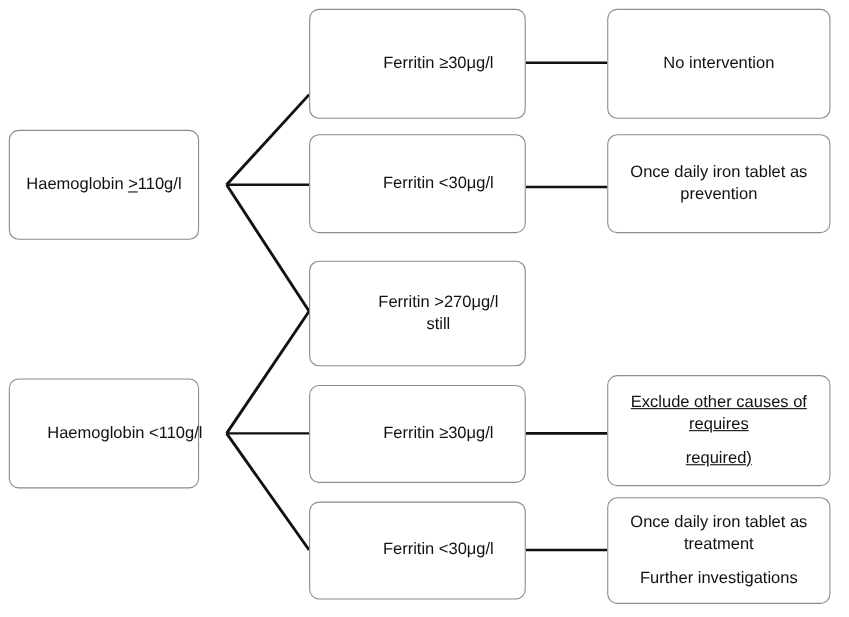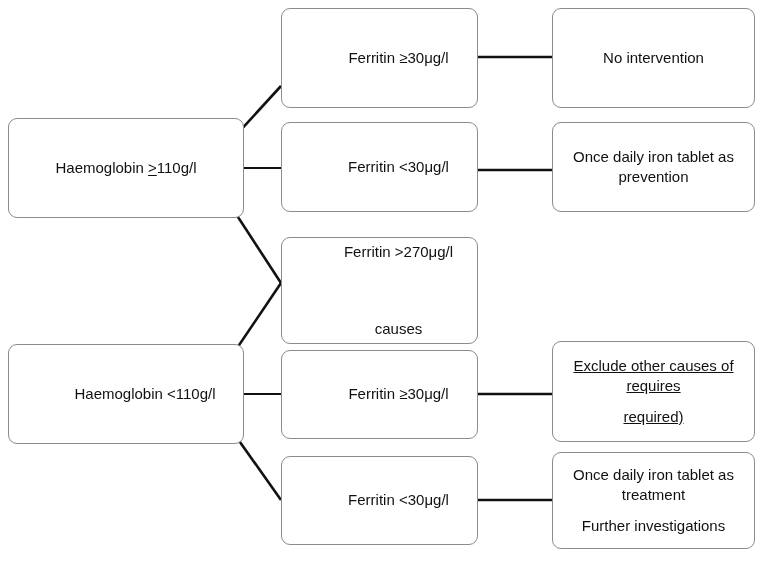--- a/index.html
+++ b/index.html
@@ -48,30 +48,30 @@
   }
   .spacer {
     display: block;
     height: 11px;
   }
   .uline {
     text-decoration: underline;
     text-underline-offset: 2px;
   }
   
-  .col-left   { left: 8px;   width: 236px; align-items: center; }
+  .col-left   { left: 8px;   width: 173px; align-items: center; }
   .col-mid    { left: 281px; width: 197px; padding-left: 48px; }
   .col-right  { left: 552px; width: 203px; }
 
   .n-hb-high   { top: 118px; height: 100px; }
   .n-hb-low    { top: 344px; height: 100px; padding-left: 48px; }
 
   .n-fer-hi-1  { top: 8px;   height: 100px; }
   .n-fer-hi-2  { top: 122px; height: 90px; }
-  .n-fer-270   { top: 237px; height: 107px; justify-content: space-between; }
+  .n-fer-270   { top: 237px; height: 96px; }
   .n-fer-lo-1  { top: 350px; height: 89px; }
   .n-fer-lo-2  { top: 456px; height: 89px; }
 
   .n-out-1     { top: 8px;   height: 100px; }
   .n-out-2     { top: 122px; height: 90px; }
   .n-out-3     { top: 341px; height: 101px; text-decoration: underline; }
   .n-out-4     { top: 452px; height: 97px; }
 </style>
 </head>
 <body>
@@ -107,21 +107,21 @@
   <div class="node col-mid n-fer-hi-1">
     <span class="line">Ferritin ≥30μg/l</span>
   </div>
 
   <div class="node col-mid n-fer-hi-2">
     <span class="line">Ferritin &lt;30μg/l</span>
   </div>
 
   <div class="node col-mid n-fer-270">
     <span class="line">Ferritin &gt;270μg/l</span>
-    <span class="line">causes</span>
+    <span class="line">still</span>
   </div>
 
   <div class="node col-mid n-fer-lo-1">
     <span class="line">Ferritin ≥30μg/l</span>
   </div>
 
   <div class="node col-mid n-fer-lo-2">
     <span class="line">Ferritin &lt;30μg/l</span>
   </div>
 

